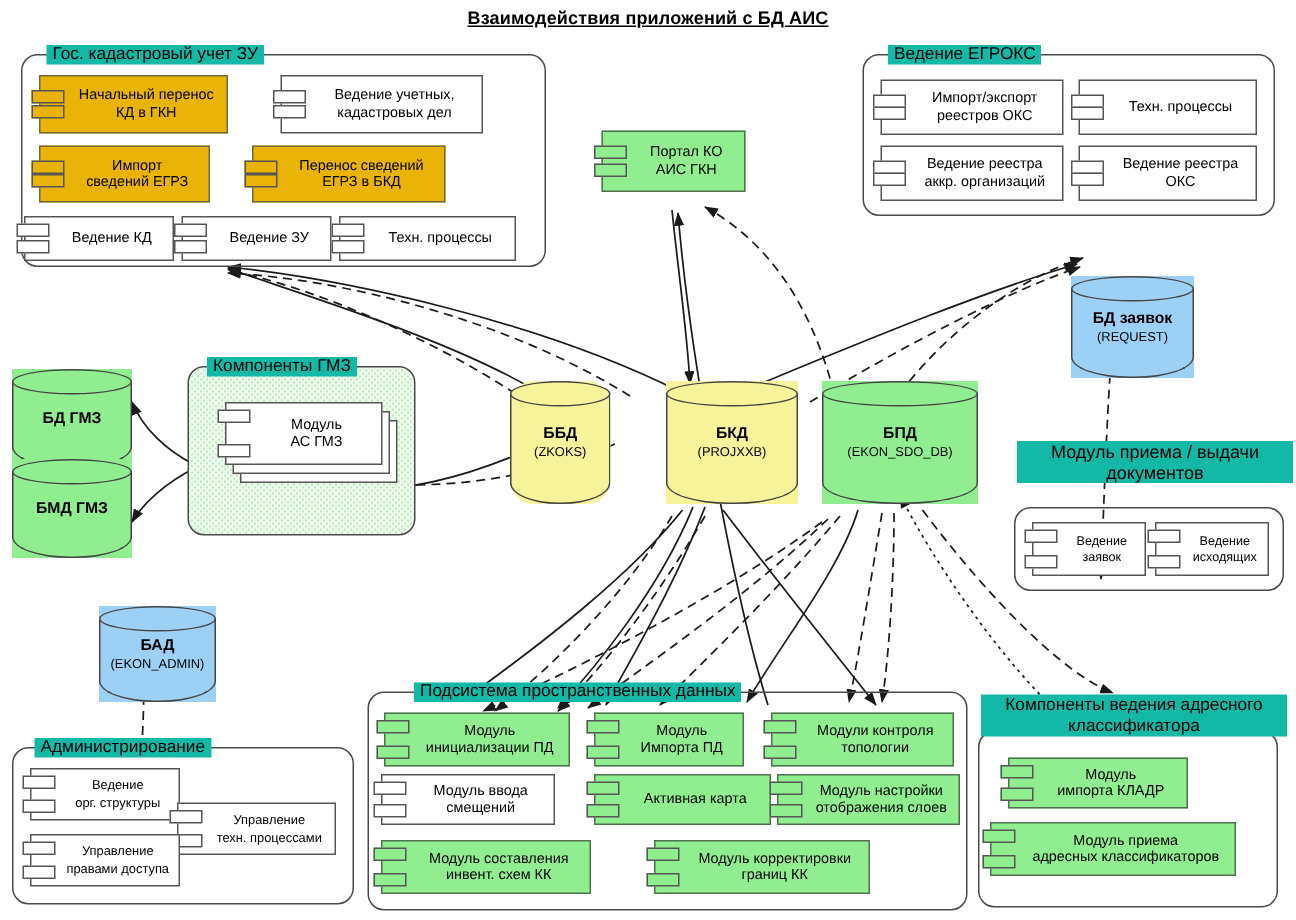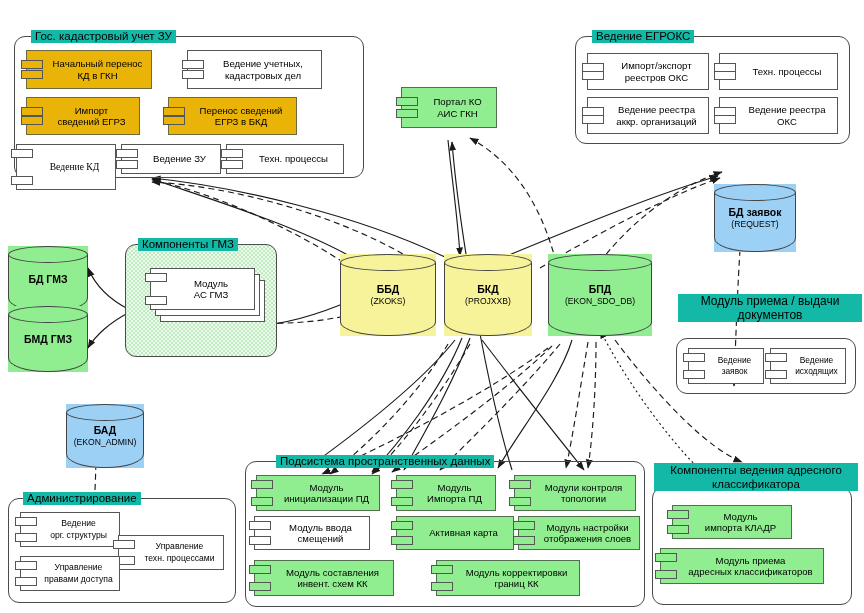--- a/index.html
+++ b/index.html
@@ -130,20 +130,21 @@
   .db.yellow{background:#f7f39a;}
   .db.blue{background:#9dd0f5;}
 
   svg.links{position:absolute;left:0;top:0;width:864px;height:613px;pointer-events:none;}
 </style>
 </head>
 <body>
 
 <div id="root">
 
+  <div class="diagram-title">Взаимодействия приложений с БД АИС</div>
 
   <svg class="links" viewBox="0 0 864 613">
     <defs>
       <marker id="ah" markerWidth="9" markerHeight="9" refX="7.4" refY="3" orient="auto">
         <path d="M0,0 L8,3 L0,6 z" fill="#1a1a1a"></path>
       </marker>
     </defs>
     <g fill="none" stroke="#1a1a1a" stroke-width="1.15" marker-end="url(#ah)">
 
       <path d="M130,310 C110,300 95,285 88,268"></path>
@@ -195,21 +196,21 @@
     <div class="pkg-title" style="left:16px;top:-7px;">Гос. кадастровый учет ЗУ</div>
   </div>
   <div class="comp yellow tall" style="left:26px;top:50px;width:126px;height:39px;">Начальный перенос
 КД в ГКН</div>
   <div class="comp tall" style="left:187px;top:50px;width:135px;height:39px;">Ведение учетных,
 кадастровых дел</div>
   <div class="comp yellow tall" style="left:26px;top:97px;width:114px;height:38px;">Импорт
 сведений ЕГРЗ</div>
   <div class="comp yellow tall" style="left:168px;top:97px;width:129px;height:38px;">Перенос сведений
 ЕГРЗ в БКД</div>
-  <div class="comp short" style="left:16px;top:144px;width:100px;height:46px;font-family:Liberation Serif, serif;">Ведение КД</div>
+  <div class="comp short" style="left:16px;top:144px;width:100px;height:30px;">Ведение КД</div>
   <div class="comp short" style="left:121px;top:144px;width:100px;height:30px;">Ведение ЗУ</div>
   <div class="comp short" style="left:226px;top:144px;width:118px;height:30px;">Техн. процессы</div>
 
   <div class="pkg" style="left:575px;top:36px;width:275px;height:108px;">
     <div class="pkg-title" style="left:16px;top:-7px;">Ведение ЕГРОКС</div>
   </div>
   <div class="comp tall" style="left:587px;top:53px;width:122px;height:37px;">Импорт/экспорт
 реестров ОКС</div>
   <div class="comp tall" style="left:719px;top:53px;width:119px;height:37px;">Техн. процессы</div>
   <div class="comp tall" style="left:587px;top:97px;width:122px;height:37px;">Ведение реестра
@@ -295,21 +296,21 @@
 
   <div class="db blue" style="left:66px;top:404px;width:78px;height:64px;">
     <div class="body"></div>
     <div class="top"></div>
     <div class="lbl">
       <span>БАД</span>
       <span class="sub">(EKON_ADMIN)</span>
     </div>
   </div>
 
-  <div class="db yellow" style="left:340px;top:254px;width:96px;height:82px;">
+  <div class="db yellow" style="left:340px;top:254px;width:67px;height:82px;border-radius:16px;">
     <div class="body"></div>
     <div class="top"></div>
     <div class="lbl">
       <span>ББД</span>
       <span class="sub">(ZKOKS)</span>
     </div>
   </div>
 
   <div class="db yellow" style="left:444px;top:254px;width:88px;height:82px;">
     <div class="body"></div>

